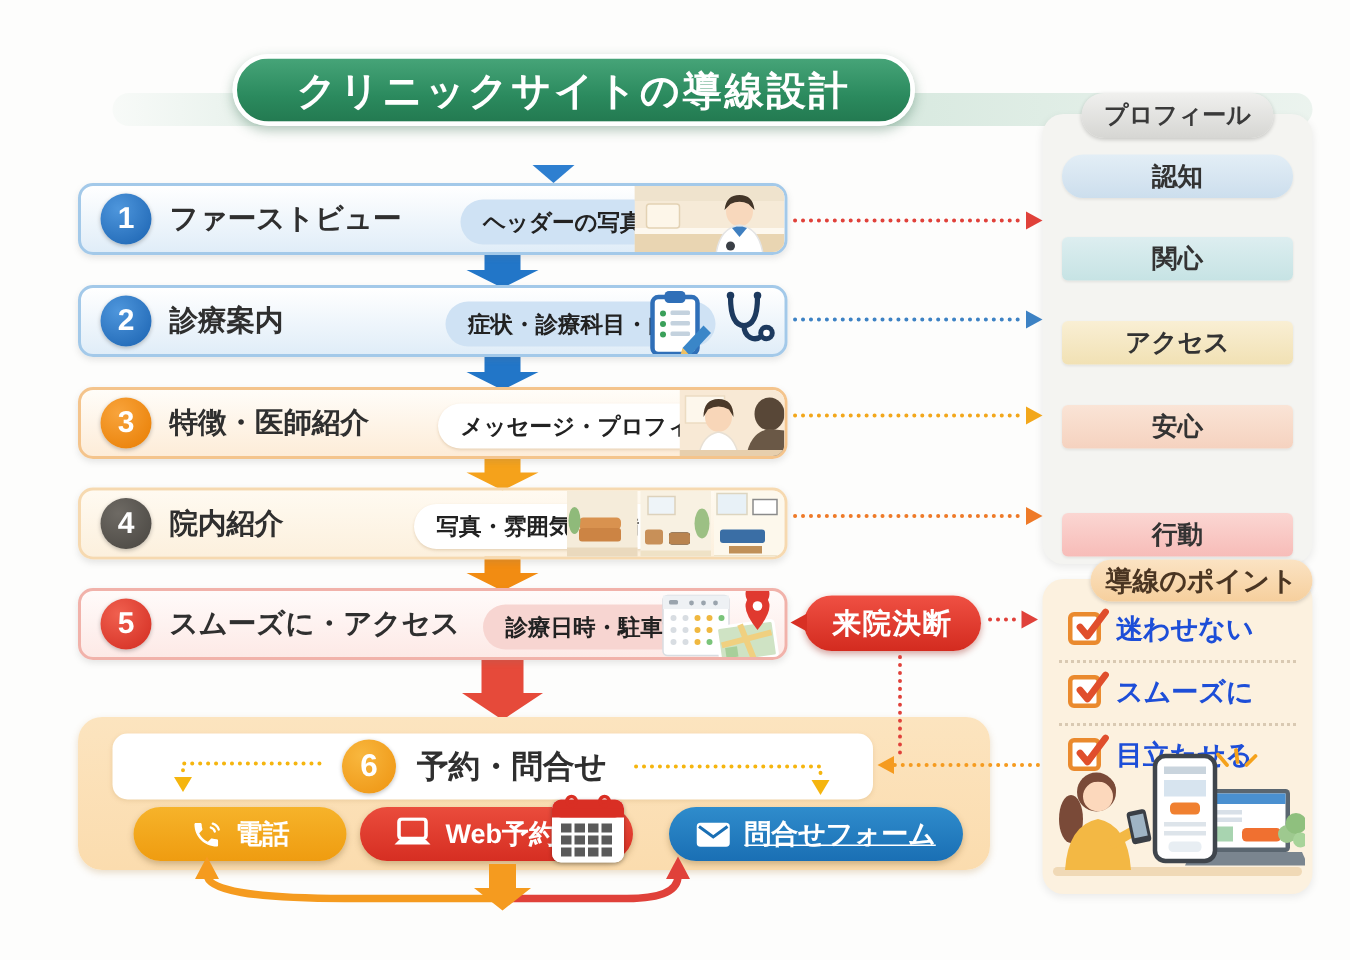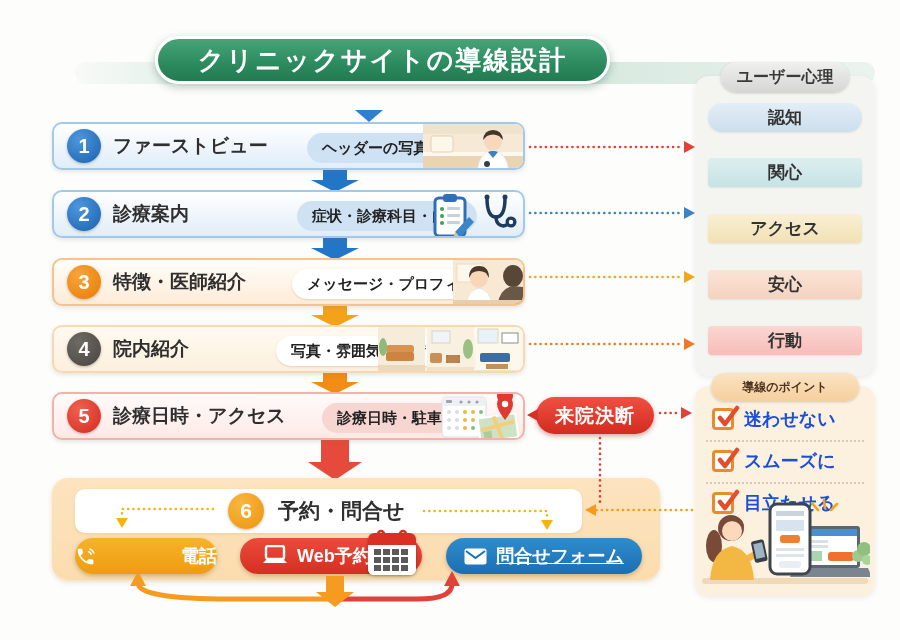--- a/index.html
+++ b/index.html
@@ -56,21 +56,21 @@
   .contact-head{position:absolute;left:75px;top:489px;width:507px;height:44px;z-index:3;
     background:#ffffff;border-radius:10px;display:flex;align-items:center;
     box-shadow:0 1px 3px rgba(190,150,90,.25);}
   .num-yellow{width:36px;height:36px;border-radius:50%;margin-left:153px;flex:0 0 36px;
     display:flex;align-items:center;justify-content:center;color:#fff;font-size:21px;font-weight:bold;
     background:radial-gradient(circle at 35% 30%,#f8b73e,#ee9310);box-shadow:0 1px 3px rgba(0,0,0,.25);}
   .contact-head .step-label{font-size:21px;margin-left:14px;}
   .cta{position:absolute;top:538px;height:36px;z-index:3;border-radius:18px;
     display:flex;align-items:center;justify-content:center;gap:9px;
     color:#fff;font-size:18px;font-weight:bold;box-shadow:0 2px 4px rgba(120,90,40,.35);cursor:pointer;}
-  .cta-phone{left:75px;width:142px;background:linear-gradient(180deg,#f6b32a,#ef9c10);justify-content:space-between;}
+  .cta-phone{left:89px;width:142px;background:linear-gradient(180deg,#f6b32a,#ef9c10);}
   .cta-web{left:240px;width:182px;background:linear-gradient(180deg,#ea4c3c,#d62e22);justify-content:flex-start;padding-left:22px;}
   .cta-form{left:446px;width:196px;background:linear-gradient(180deg,#2f8ccc,#1a6fb4);text-decoration:underline;}
   .cal-badge{position:absolute;left:368px;top:533px;width:48px;height:42px;z-index:4;
     background:#fff;border-radius:6px;box-shadow:0 1px 3px rgba(0,0,0,.3);}
 
   
   .psy-panel{position:absolute;left:695px;top:76px;width:180px;height:300px;z-index:1;
     background:#f4f4f1;border-radius:14px;box-shadow:0 2px 6px rgba(0,0,0,.08);}
   .psy-badge{position:absolute;left:721px;top:62px;width:128px;height:30px;z-index:3;
     background:linear-gradient(180deg,#f0f0ee,#d6d6d3);border-radius:15px;
@@ -81,24 +81,24 @@
     font-size:17px;font-weight:bold;color:#333;box-shadow:0 1px 2px rgba(0,0,0,.08);}
   .st0{background:linear-gradient(180deg,#e3eef6,#ccdeed);border-radius:14px;}
   .st1{background:linear-gradient(180deg,#ddeef0,#c6e3e4);}
   .st2{background:linear-gradient(180deg,#f9efd4,#f1e1b4);}
   .st3{background:linear-gradient(180deg,#fae4d6,#f5d2bf);}
   .st4{background:linear-gradient(180deg,#fbd6d2,#f7bcb8);}
 
   
   .pts-panel{position:absolute;left:695px;top:386px;width:180px;height:210px;z-index:1;
     background:#fcf1df;border-radius:14px;box-shadow:0 2px 6px rgba(0,0,0,.08);}
-  .pts-badge{position:absolute;left:711px;top:373px;width:148px;height:28px;z-index:3;
+  .pts-badge{position:absolute;left:727px;top:373px;width:148px;height:28px;z-index:3;
     background:linear-gradient(180deg,#fbe3c3,#f6cf9d);border-radius:14px;
     box-shadow:0 1px 3px rgba(0,0,0,.18);display:flex;align-items:center;justify-content:center;
-    font-size:12px;font-weight:bold;color:#4a3522;}
+    font-size:18px;font-weight:bold;color:#4a3522;}
   .pt-item{position:absolute;left:712px;width:152px;height:30px;z-index:2;display:flex;align-items:center;}
   .pt-box{position:relative;width:22px;height:22px;border:3px solid #ea8a2e;border-radius:4px;background:#fff;flex:0 0 22px;}
   .pt-box svg{position:absolute;left:1px;top:-6px;}
   .pt-label{margin-left:10px;font-size:18px;font-weight:bold;color:#1d4ed8;white-space:nowrap;}
   .pt-div{position:absolute;left:706px;width:158px;border-top:2px dotted #d9c9b2;z-index:2;}
   .illu{position:absolute;left:700px;top:498px;z-index:2;}
 </style>
 </head>
 <body>
 <div id="canvas">
@@ -207,21 +207,21 @@
     <rect x="100" y="2" width="20" height="14" fill="#e8f1f7" stroke="#ddd5c0"></rect>
     <rect x="124" y="6" width="16" height="10" fill="#ffffff" stroke="#8a8a8a"></rect>
     <rect x="102" y="26" width="30" height="9" rx="2" fill="#3a6ea5"></rect>
     <rect x="108" y="37" width="22" height="5" fill="#c09058"></rect>
     <rect x="98" y="43" width="47" height="5" fill="#efe4ca"></rect>
   </svg>
 </div>
 
 <div class="step step-red" style="top:392px">
   <div class="num num-red">5</div>
-  <div class="step-label">診療日時・アクセス</div>
+  <div class="step-label">スムーズに・アクセス</div>
   <div class="tag tag-pink" style="left:268px">診療日時・駐車場</div>
   <svg class="photo" width="84" height="48" viewBox="0 0 84 48">
     <rect x="3" y="3" width="44" height="40" rx="3" fill="#ffffff" stroke="#d8dde2"></rect>
     <rect x="3" y="3" width="44" height="9" fill="#eef1f4"></rect>
     <rect x="7" y="6" width="6" height="3" rx="1" fill="#9aa4ad"></rect>
     <circle cx="22" cy="8" r="1.6" fill="#9aa4ad"></circle>
         <circle cx="30" cy="8" r="1.6" fill="#9aa4ad"></circle>
         <circle cx="38" cy="8" r="1.6" fill="#9aa4ad"></circle>
     <g fill="#d8dde2">
       <circle cx="10" cy="18" r="2"></circle>
@@ -302,26 +302,26 @@
 
 <div class="cta cta-form">
   <svg width="23" height="17" viewBox="0 0 23 17">
     <rect x="0.5" y="0.5" width="22" height="16" rx="2.5" fill="#fff"></rect>
     <path d="M2,3 L11.5,10 L21,3" stroke="#1a6fb4" stroke-width="2" fill="none"></path>
   </svg>
   <span>問合せフォーム</span>
 </div>
 
 <div class="psy-panel"></div>
-<div class="psy-badge">ユーザー心理</div>
+<div class="psy-badge">プロフィール</div>
 <div class="stage st0" style="top:103px">認知</div>
 <div class="stage st1" style="top:158px">関心</div>
 <div class="stage st2" style="top:214px">アクセス</div>
 <div class="stage st3" style="top:270px">安心</div>
-<div class="stage st4" style="top:326px">行動</div>
+<div class="stage st4" style="top:342px">行動</div>
 
 <div class="pts-panel"></div>
 <div class="pts-badge">導線のポイント</div>
 
 <div class="pt-item" style="top:404px">
   <span class="pt-box">
     <svg width="26" height="24" viewBox="0 0 26 24">
           <polyline points="4,13 9,19 21,3" fill="none" stroke="#e04e2c" stroke-width="4.5" stroke-linecap="round" stroke-linejoin="round"></polyline>
         </svg>
   </span>

